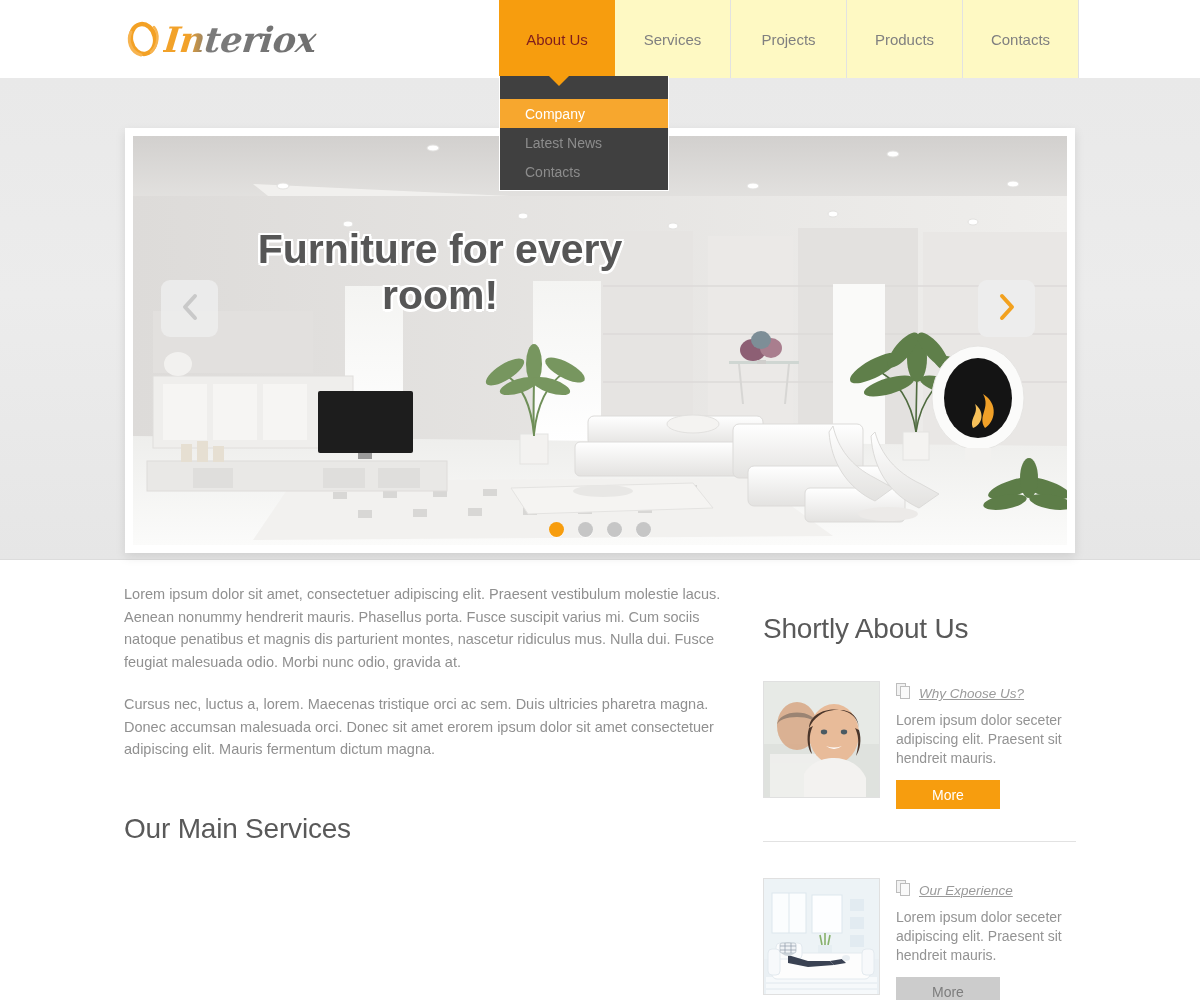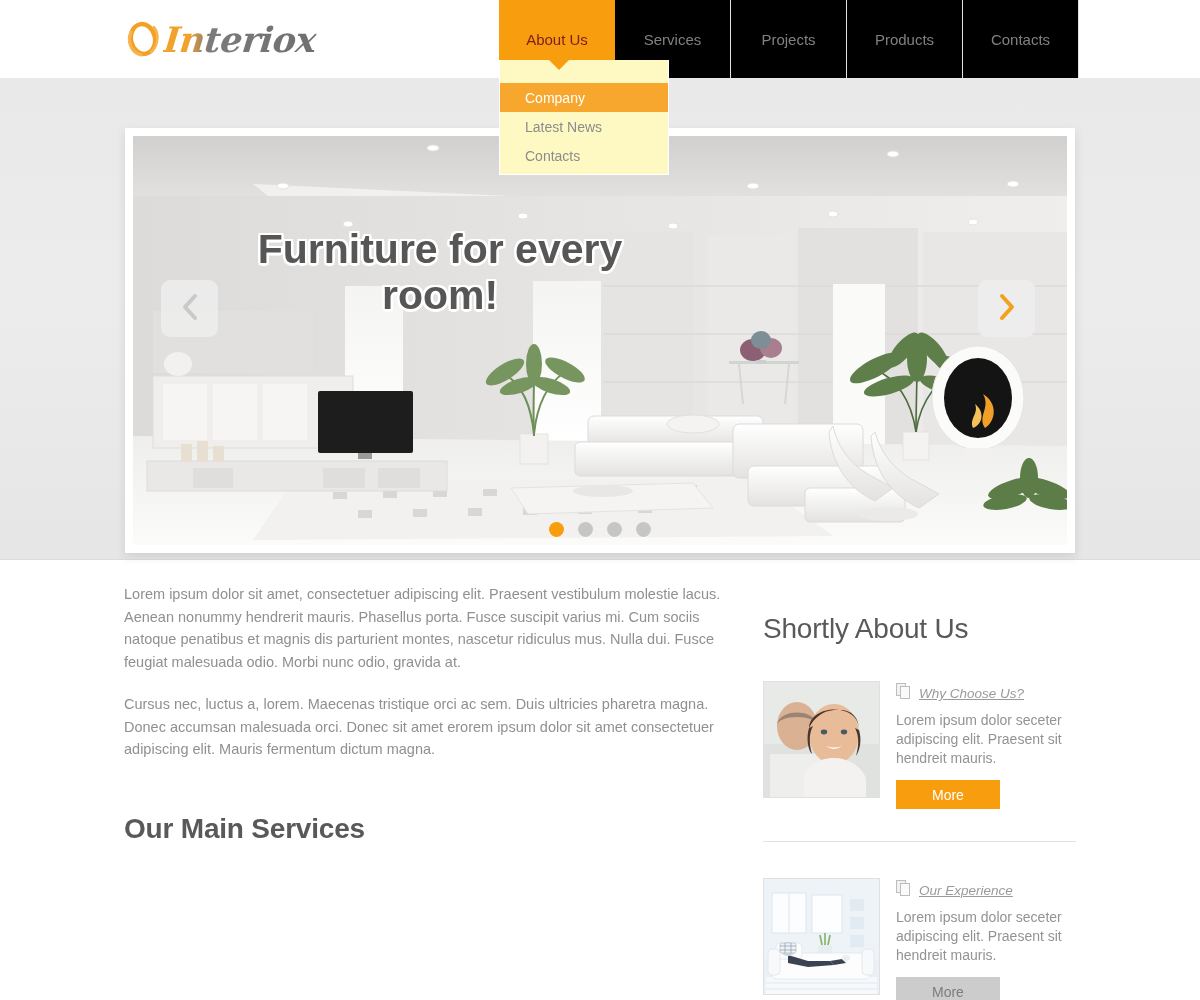--- a/index.html
+++ b/index.html
@@ -37,34 +37,34 @@
     position: absolute; left: 499px; top: 0; height: 78px;
     display: flex; align-items: stretch;
   }
   .nav-item {
     position: relative;
     display: flex; align-items: center; justify-content: center;
     padding: 0 20px;
     min-width: 116px;
     font-size: 15px; color: #808080;
     border-right: 1px solid #e2e2e2;
-    background: #000000;
+    background: #fef9c3;
     cursor: pointer;
   }
   .nav-item:first-child { border-left: 1px solid #e2e2e2; }
   .nav-item.active {
     background: #f79d0e; color: #7f1d1d; border-right-color: #f79d0e;
     border-left-color: #f79d0e;
   }
 
   
   .dropdown {
-    position: absolute; left: 499px; top: 60px;
+    position: absolute; left: 499px; top: 76px;
     width: 170px; height: 115px;
-    background: #fef9c3;
+    background: #404040;
     border: 1px solid #ffffff;
     border-top: none;
     z-index: 40;
   }
   .dropdown-arrow {
     position: absolute; left: 48px; top: -1px;
     width: 0; height: 0;
     border-left: 11px solid transparent;
     border-right: 11px solid transparent;
     border-top: 11px solid #f79d0e;
@@ -147,21 +147,21 @@
 
   .btn {
     display: inline-flex; align-items: center; justify-content: center;
     height: 32px; padding: 0 16px;
     font-size: 14px; color: #7d7d7d;
     background: #cccccc; border: none; cursor: pointer;
   }
   .btn.orange { background: #f79d0e; color: #ffffff; }
   .btn-wrap { margin-top: 26px; }
 
-  h2.services-title { margin-top: 62px; font-weight: bold; }
+  h2.services-title { margin-top: 62px; }
 
   
   .about-block { display: flex; margin-top: 36px; }
   .about-thumb {
     width: 117px; height: 117px; flex: none;
     background: #e8e8e8; border: 1px solid #e0e0e0;
     overflow: hidden;
   }
   .about-thumb svg { display: block; }
   .about-body { margin-left: 16px; flex: 1; padding-top: 2px; }

